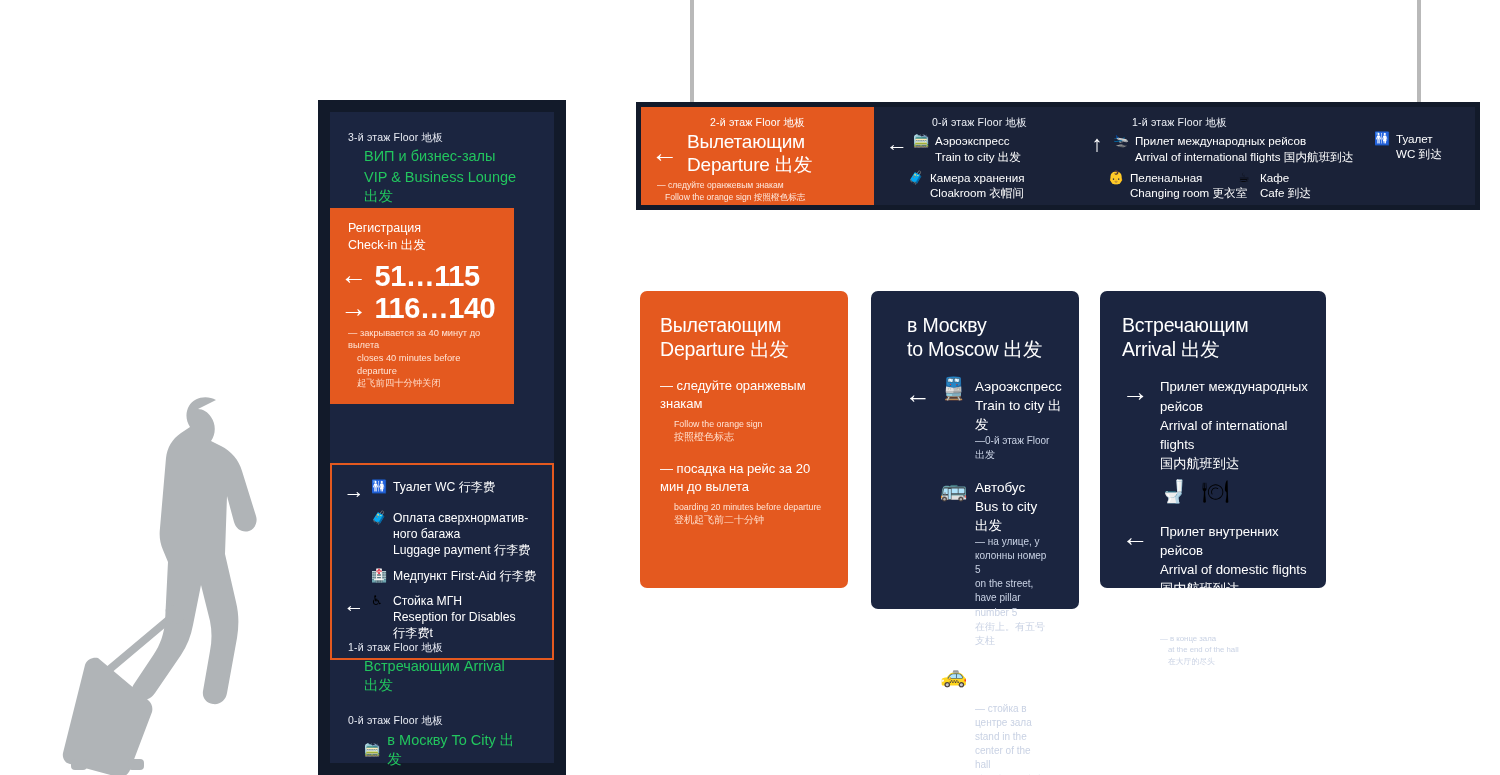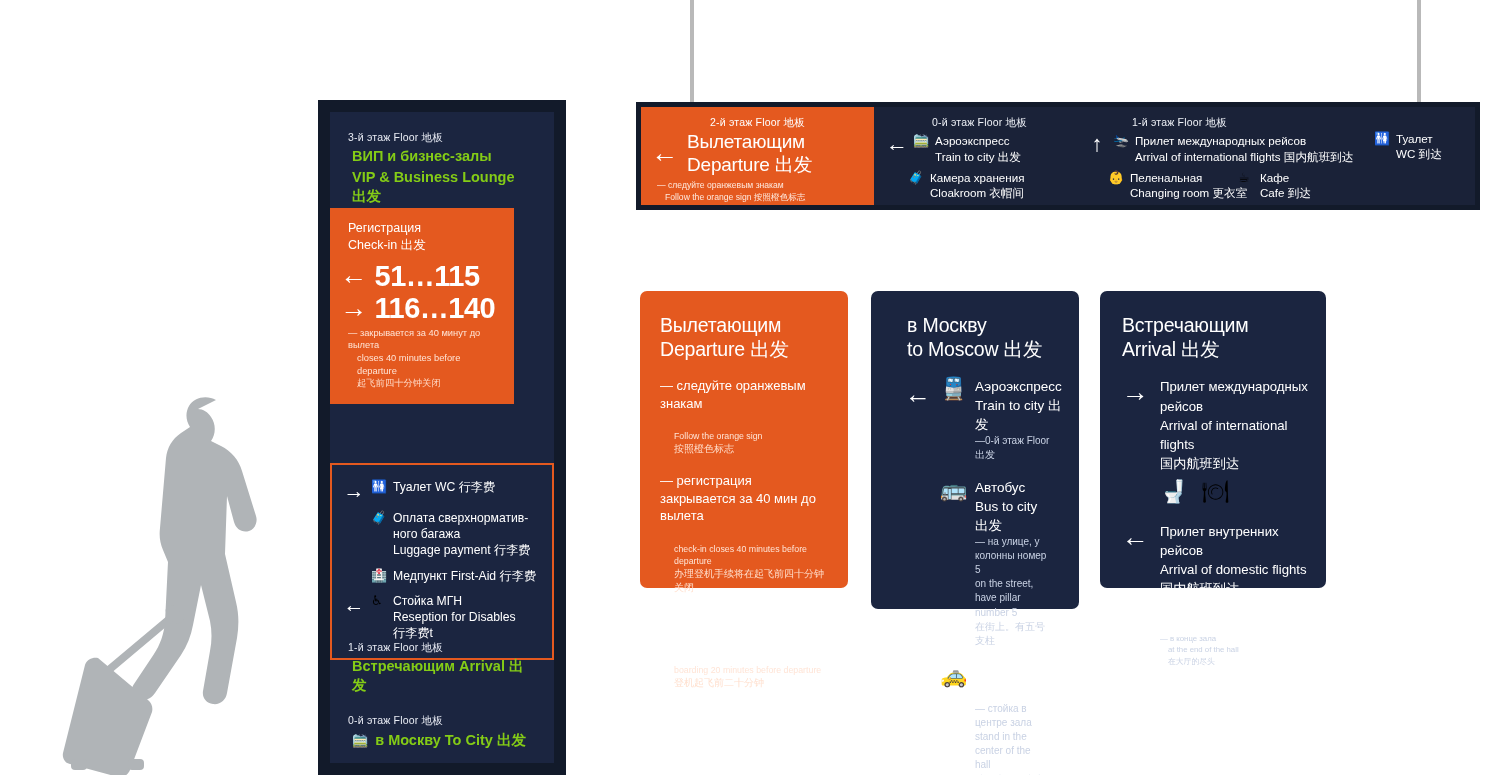--- a/index.html
+++ b/index.html
@@ -21,21 +21,21 @@
     position:absolute;left:318px;top:100px;width:248px;height:675px;
     background:#121a2a;
   }
   .left-inner{
     position:absolute;left:12px;top:12px;width:224px;height:651px;
     background:#1b2540;
   }
   .lp-block{padding:0 18px;}
   .floor-line{font-size:10.5px;letter-spacing:.2px;color:#e9ecf4;margin:0;line-height:1.45;}
   .floor-line.orange{color:#e4591f;}
-  .lp-title{font-size:14.5px;color:#84cc16;line-height:1.32;margin:2px 4px 0;font-weight:700;}
+  .lp-title{font-size:14.5px;color:#22c55e;line-height:1.32;margin:2px 16px 0;font-weight:400;}
 
   .checkin{
     position:absolute;left:12px;top:108px;width:184px;
     background:#e4591f;padding:12px 0 14px;box-sizing:border-box;
   }
   .checkin .hd{padding:0 18px;color:#ffffff;font-size:12.5px;line-height:1.35;}
   .gates{padding:0 10px;margin-top:6px;}
   .gate-row{display:flex;align-items:center;gap:8px;color:#fff;font-size:29px;font-weight:700;letter-spacing:-.5px;line-height:1.12;}
   .gate-arrow{font-size:27px;font-weight:400;line-height:1;}
   .checkin .fine{padding:2px 18px 0;color:#ffe4d6;font-size:9.3px;line-height:1.36;}
@@ -76,21 +76,21 @@
   .b-ico{font-size:13px;width:17px;flex:0 0 17px;line-height:1.3;}
   .b-txt{color:#fff;font-size:11.6px;line-height:1.33;white-space:nowrap;}
 
   
   .card{position:absolute;border-radius:7px;box-sizing:border-box;}
   .card-orange{background:#e4591f;}
   .card-dark{background:#1b2540;}
   .card-title{color:#fff;font-size:19.5px;line-height:1.24;font-weight:400;letter-spacing:-.2px;}
   .bullet{margin-top:16px;}
   .bullet .ru{color:#fff;font-size:13px;line-height:1.34;}
-  .bullet .en{color:#ffe4d6;font-size:8.8px;line-height:1.38;padding-left:14px;margin-top:18px;}
+  .bullet .en{color:#ffe4d6;font-size:8.8px;line-height:1.38;padding-left:14px;margin-top:6px;}
   .bullet .cn{color:#ffdfcd;font-size:10px;line-height:1.4;padding-left:14px;}
 
   .m-row{display:flex;align-items:flex-start;gap:6px;margin-top:16px;}
   .m-arrow{width:30px;flex:0 0 30px;color:#fff;font-size:26px;line-height:1;text-align:center;padding-top:4px;}
   .m-ico{width:30px;flex:0 0 30px;font-size:22px;line-height:1.1;text-align:center;}
   .m-body .ru{color:#fff;font-size:13.5px;line-height:1.32;}
   .m-body .sub{color:#c9d2e4;font-size:10px;line-height:1.42;margin-top:0;}
 
   .a-row{display:flex;align-items:flex-start;gap:8px;margin-top:16px;}
   .a-arrow{width:34px;flex:0 0 34px;color:#fff;font-size:27px;line-height:1;text-align:center;padding-top:2px;}
@@ -284,25 +284,20 @@
       <span>Вылетающим</span><br>
       <span>Departure  出发</span>
     </div>
 
     <div class="bullet">
       <div class="ru">— следуйте оранжевым знакам</div>
       <div class="en">Follow the orange sign</div>
       <div class="cn">按照橙色标志</div>
     </div>
     <div class="bullet">
-      <div class="ru">— регистрация закрывается за 40 мин до вылета</div>
-      <div class="en">check-in closes 40 minutes before departure</div>
-      <div class="cn">办理登机手续将在起飞前四十分钟关闭</div>
-    </div>
-    <div class="bullet">
       <div class="ru">— посадка на рейс за 20 мин до вылета</div>
       <div class="en">boarding 20 minutes before departure</div>
       <div class="cn">登机起飞前二十分钟</div>
     </div>
   </div>
 
   <div class="card card-dark" style="left:871px;top:291px;width:208px;height:318px;padding:22px 32px;">
     <div class="card-title" style="padding-left:4px;">
       <span>в Москву</span><br>
       <span>to Moscow  出发</span>

